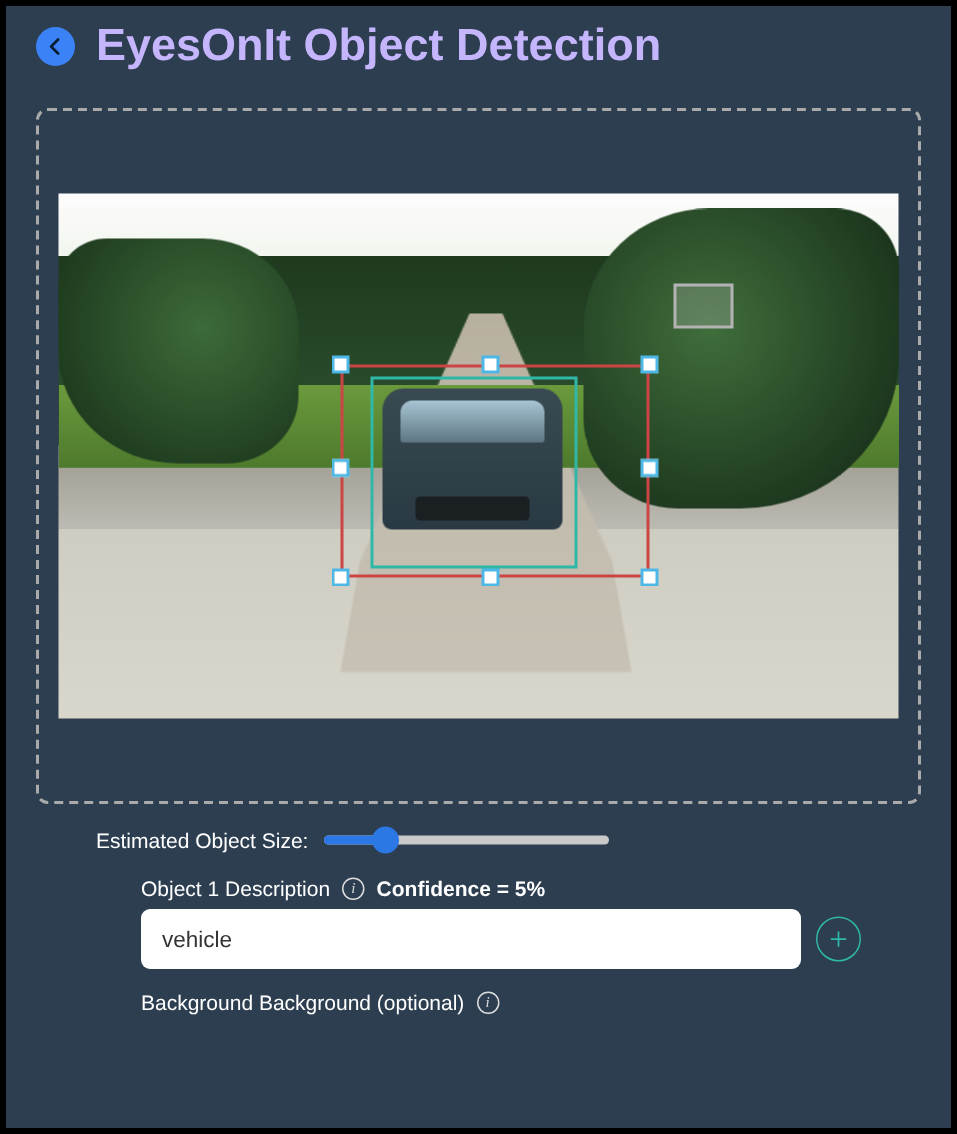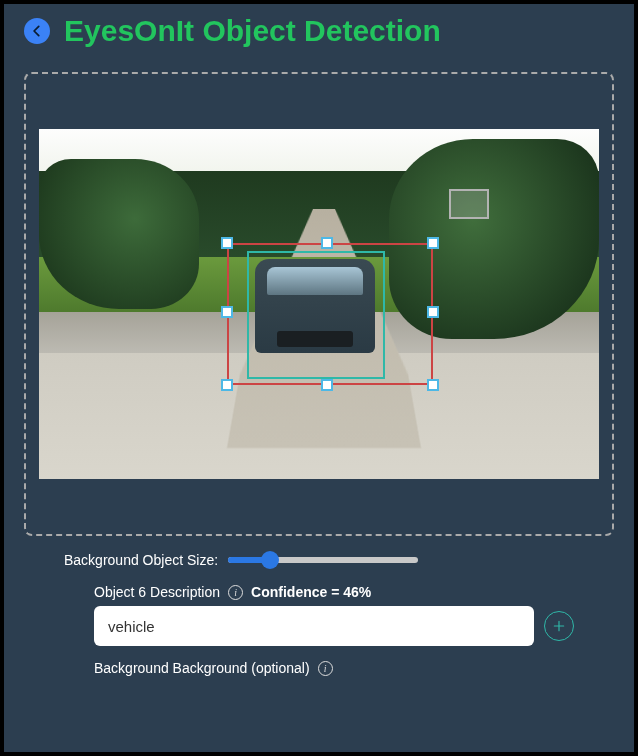--- a/index.html
+++ b/index.html
@@ -30,21 +30,21 @@
     height: 26px;
     border-radius: 50%;
     background: #3b82f6;
     display: flex;
     align-items: center;
     justify-content: center;
     cursor: pointer;
   }
   .back-btn svg { width: 14px; height: 14px; }
   .title {
-    color: #22c55e;
+    color: #c4b5fd;
     font-size: 30px;
     font-weight: 700;
   }
   .image-area {
     margin: 18px 20px 10px 20px;
     padding: 46px 8px 46px 8px;
     border: 2px dashed #aaa;
     border-radius: 8px;
     position: relative;
     height: 464px;
@@ -170,33 +170,33 @@
           <div class="handle" style="left: 388px; top: 177px;"></div>
           <div class="handle" style="left: 182px; top: 250px;"></div>
           <div class="handle" style="left: 282px; top: 250px;"></div>
           <div class="handle" style="left: 388px; top: 250px;"></div>
         </div>
     </div>
   </div>
 
   <div class="form">
     <div class="row">
-      <span class="lbl">Background Object Size:</span>
+      <span class="lbl">Estimated Object Size:</span>
       <div class="slider-wrap">
         <div class="slider">
           <div class="slider-fill" id="slider-fill" style="width: 22%;"></div>
           <div class="slider-thumb" id="slider-thumb" style="left: 22%;"></div>
         </div>
       </div>
     </div>
 
     <div class="obj-label-row">
-      <span>Object 6 Description</span>
+      <span>Object 1 Description</span>
       <span class="info-icon">i</span>
-      <span class="bold">Confidence = 46%</span>
+      <span class="bold">Confidence = 5%</span>
     </div>
     <div class="input-row">
       <input class="text-input" type="text" value="vehicle" style="">
       <div class="add-btn">
         <svg width="14" height="14" viewBox="0 0 24 24">
           <path d="M12 4 V20 M4 12 H20" stroke="#2fb8a8" stroke-width="2" stroke-linecap="round"></path>
         </svg>
       </div>
     </div>
 

